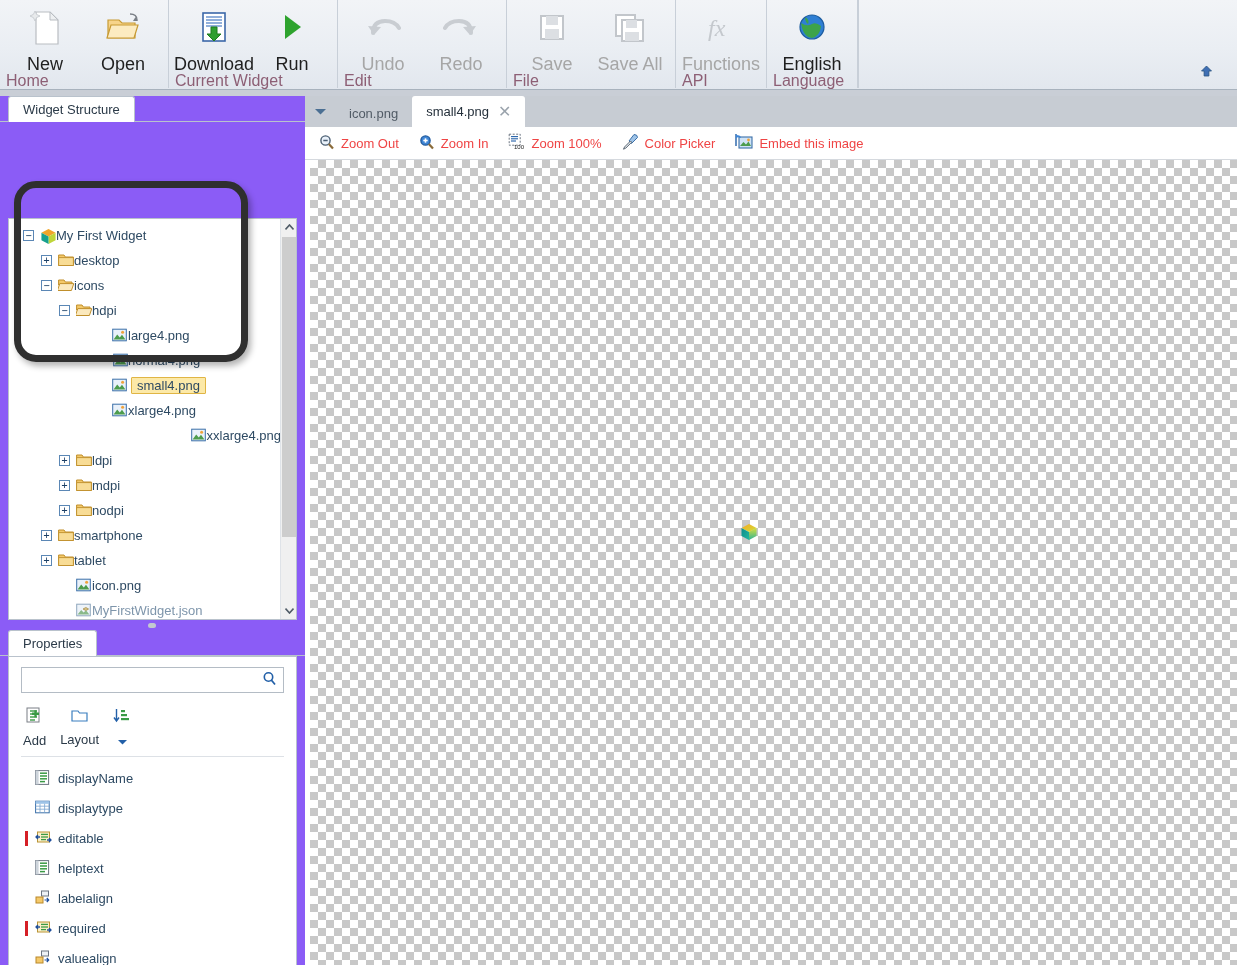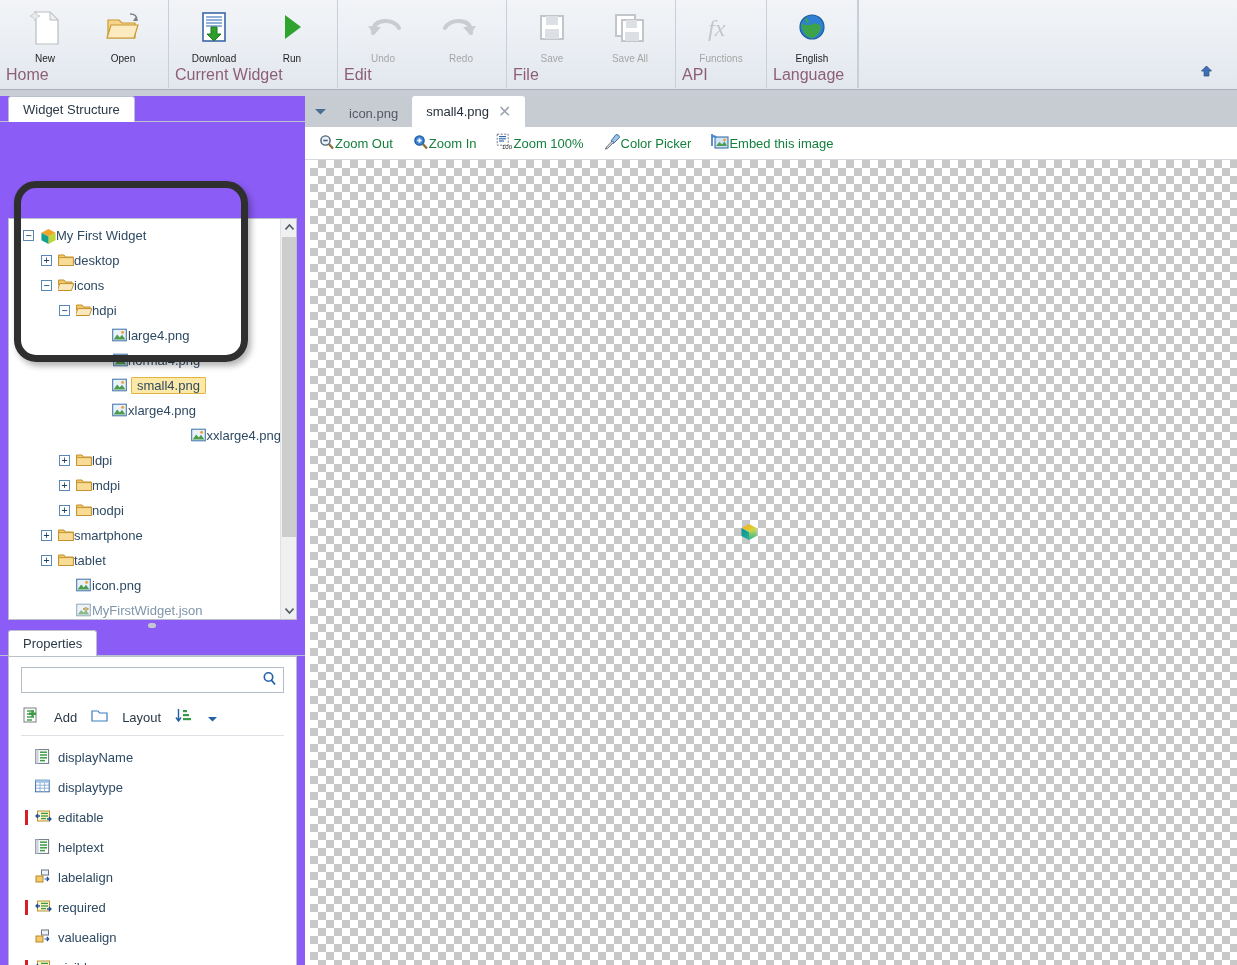--- a/index.html
+++ b/index.html
@@ -33,21 +33,21 @@
   }
   .rb-buttons { display: flex; align-items: flex-start; flex: 1; padding-top: 4px; }
   .rb-btn {
     width: 78px;
     display: flex; flex-direction: column; align-items: center;
     padding-top: 4px;
     cursor: default;
   }
   .rb-btn .ico { height: 40px; display: flex; align-items: center; justify-content: center; }
   .rb-btn .lbl {
-    font-size: 10px; color: #1f1f1f; margin-top: 3px;
+    font-size: 18px; color: #1f1f1f; margin-top: 9px;
     text-align: center; line-height: 15px;
   }
   .rb-btn.disabled .lbl { color: #a6a6a6; }
   .rb-grouplbl {
     font-size: 16px; color: #8d5f75; padding-bottom: 20px; text-align: center;
   }
   .rb-collapse {
     position: absolute; right: 22px; bottom: 8px; width: 18px; height: 18px;
     display: flex; align-items: center; justify-content: center; cursor: default;
   }
@@ -138,21 +138,21 @@
   .search-box input {
     flex: 1; border: none; outline: none; font-size: 13px;
     color: #333; background: transparent; font-family: "Liberation Sans", sans-serif;
   }
   .prop-tools {
     display: flex; align-items: center; gap: 14px;
     padding: 10px 12px 8px 14px;
     border-bottom: 1px solid #dde1e6; margin: 4px 12px 0 12px;
     padding-left: 2px;
   }
-  .ptool { display: flex; align-items: center; gap: 14px; font-size: 13px; color: #2b3a48; cursor: default; }
+  .ptool { display: flex; align-items: center; gap: 6px; font-size: 13px; color: #2b3a48; cursor: default; flex-direction: column; }
   .prop-list { padding: 6px 0 0 16px; }
   .prop-item {
     height: 30px; display: flex; align-items: center; gap: 7px;
     font-size: 13px; color: #2e4a63; cursor: default;
   }
   .req-bar { width: 3px; height: 15px; background: #d51f26; flex: none; }
   .req-bar.none { background: transparent; }
 
   
   .editor { position: absolute; left: 305px; top: 96px; width: 932px; height: 869px; background:#ffffff; }
@@ -171,21 +171,21 @@
     background: #ffffff; color: #25303b; height: 31px;
     border-radius: 3px 3px 0 0;
   }
   .tab-close { font-size: 16px; color: #9aa3ac; line-height: 14px; cursor: default; }
 
   .etoolbar {
     height: 33px; background: #ffffff; display: flex; align-items: center;
     padding-left: 14px; gap: 20px;
     border-bottom: 1px solid #d5d9de;
   }
-  .etool { display: flex; align-items: center; font-size: 13px; color: #15803d; cursor: default; }
+  .etool { display: flex; align-items: center; gap: 6px; font-size: 13px; color: #ef4444; cursor: default; }
 
   .canvas {
     position: absolute; left: 5px; top: 64px; width: 927px; height: 805px;
     background-color: #ffffff;
     background-image:
       linear-gradient(45deg, #c8c8c8 25%, transparent 25%, transparent 75%, #c8c8c8 75%),
       linear-gradient(45deg, #c8c8c8 25%, transparent 25%, transparent 75%, #c8c8c8 75%);
     background-size: 16px 16px;
     background-position: 0 0, 8px 8px;
     overflow: hidden;

